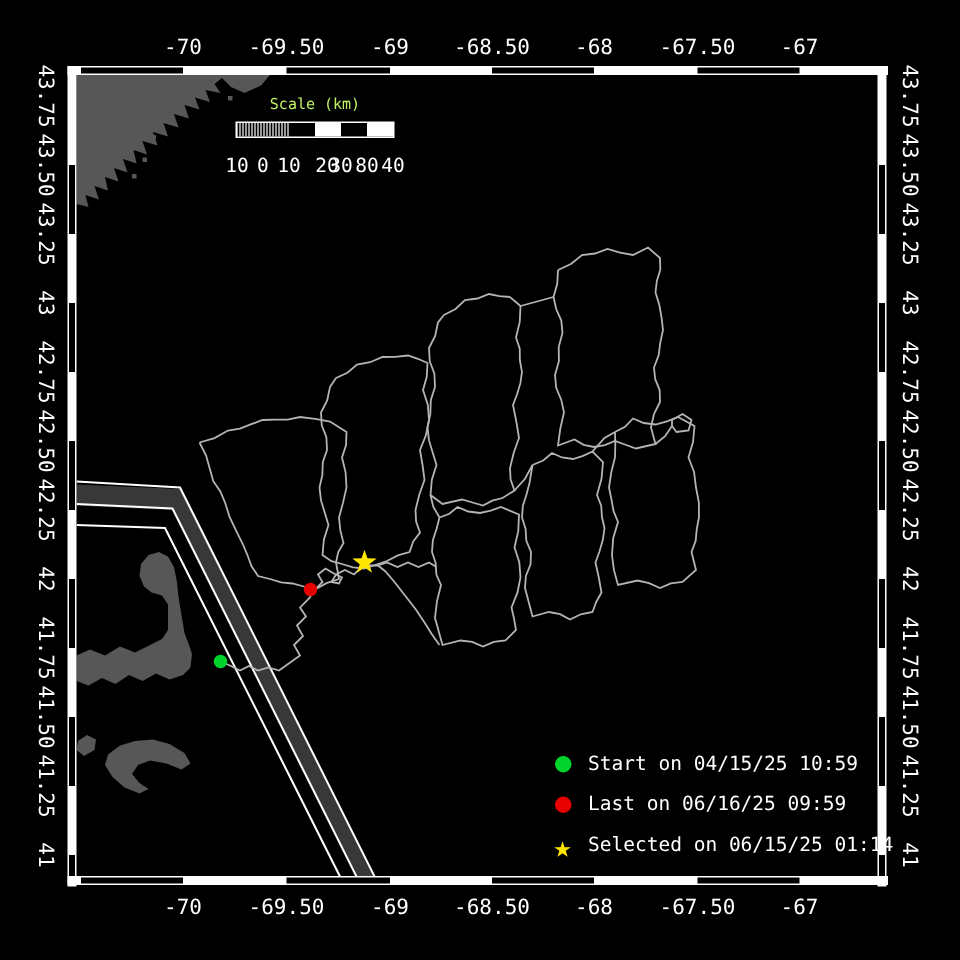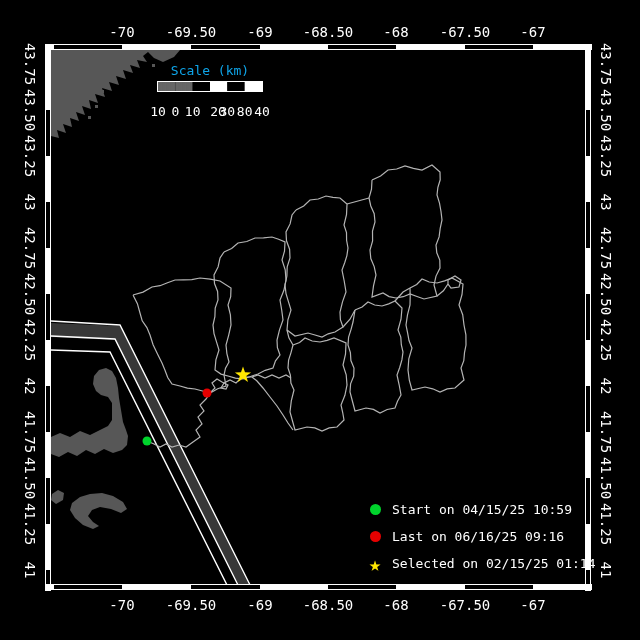--- a/index.html
+++ b/index.html
@@ -2,21 +2,21 @@
 <html><head>
 <meta charset="utf-8">
 <style>
   html,body{margin:0;padding:0;background:#000;}
   .stage{position:relative;width:640px;height:640px;background:#000;overflow:hidden;
          font-family:"DejaVu Sans Mono", monospace;}
   #map-svg{position:absolute;left:0;top:0;width:640px;height:640px;}
   .axis-label{position:absolute;color:#fff;font-size:14px;white-space:nowrap;
               transform:translate(-50%,-50%);line-height:1;}
   .axis-label.rot{transform:translate(-50%,-50%) rotate(90deg);}
-  .scale-title{position:absolute;color:#0ea5e9;font-size:13px;white-space:nowrap;
+  .scale-title{position:absolute;color:#bef264;font-size:10px;white-space:nowrap;
                transform:translate(-50%,-50%);}
   .scale-num{position:absolute;color:#fff;font-size:13px;white-space:nowrap;
              transform:translate(-50%,-50%);}
   #legend{position:absolute;left:364px;top:496px;}
   .legend-row{display:flex;align-items:center;height:27px;}
   .legend-marker{width:22px;display:flex;justify-content:center;align-items:center;flex:0 0 22px;}
   .legend-marker .dot{width:11px;height:11px;border-radius:50%;display:block;}
   .legend-marker .star{font-size:20px;line-height:1;}
   .legend-label{color:#fff;font-size:13px;margin-left:6px;white-space:nowrap;}
 </style>
@@ -157,22 +157,22 @@
     <div class="legend-row">
       <span class="legend-marker">
           <span class="dot" style="background: rgb(0, 212, 44);"></span>
         </span>
       <span class="legend-label">Start on 04/15/25 10:59</span>
     </div>
     <div class="legend-row">
       <span class="legend-marker">
           <span class="dot" style="background: rgb(230, 0, 0);"></span>
         </span>
-      <span class="legend-label">Last on 06/16/25 09:16</span>
+      <span class="legend-label">Last on 06/16/25 09:59</span>
     </div>
     <div class="legend-row">
       <span class="legend-marker">
           <span class="star" style="color: rgb(255, 230, 0);">★</span>
         </span>
-      <span class="legend-label">Selected on 02/15/25 01:14</span>
+      <span class="legend-label">Selected on 06/15/25 01:14</span>
     </div>
   </div>
 </div>
 
 </body></html>

